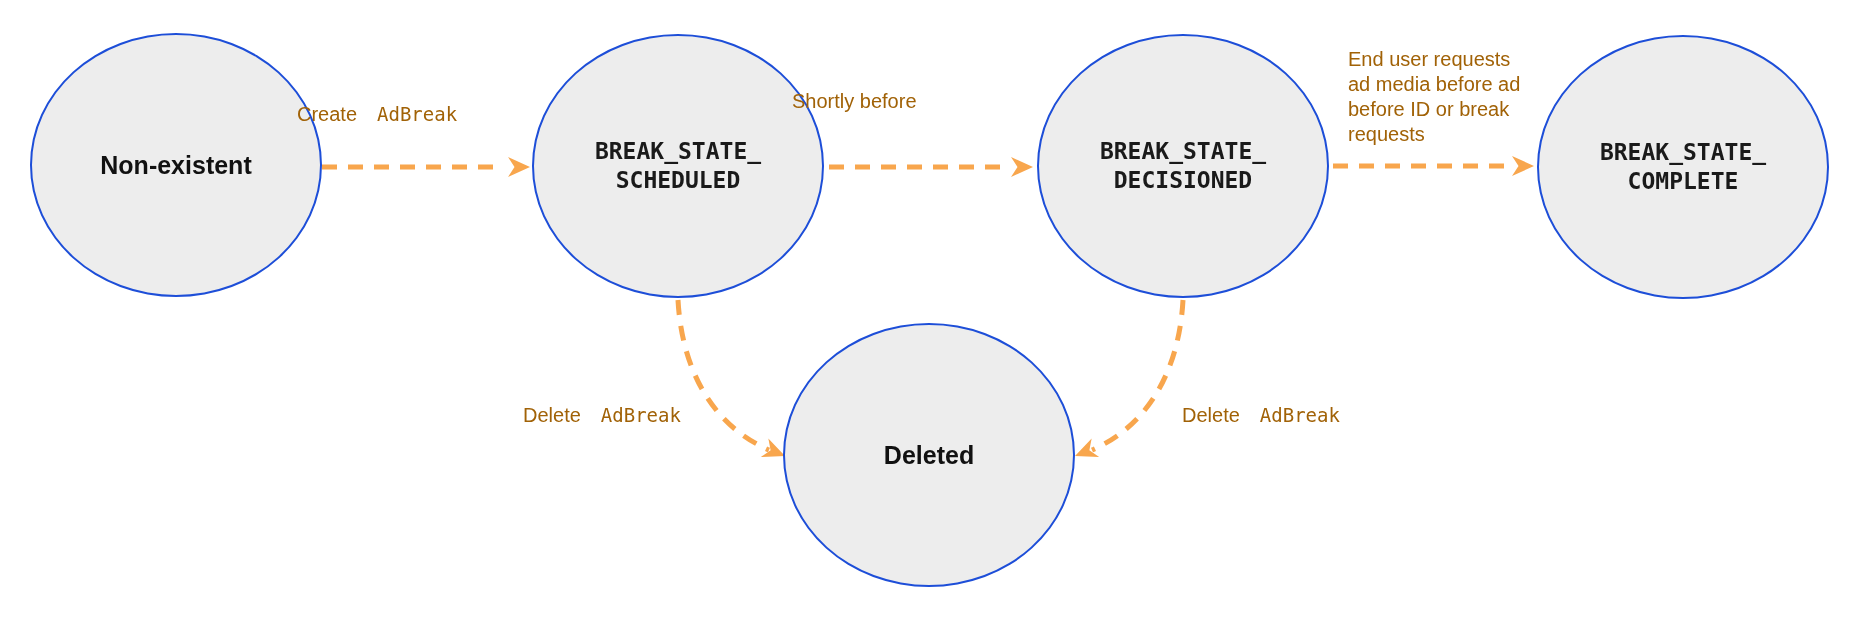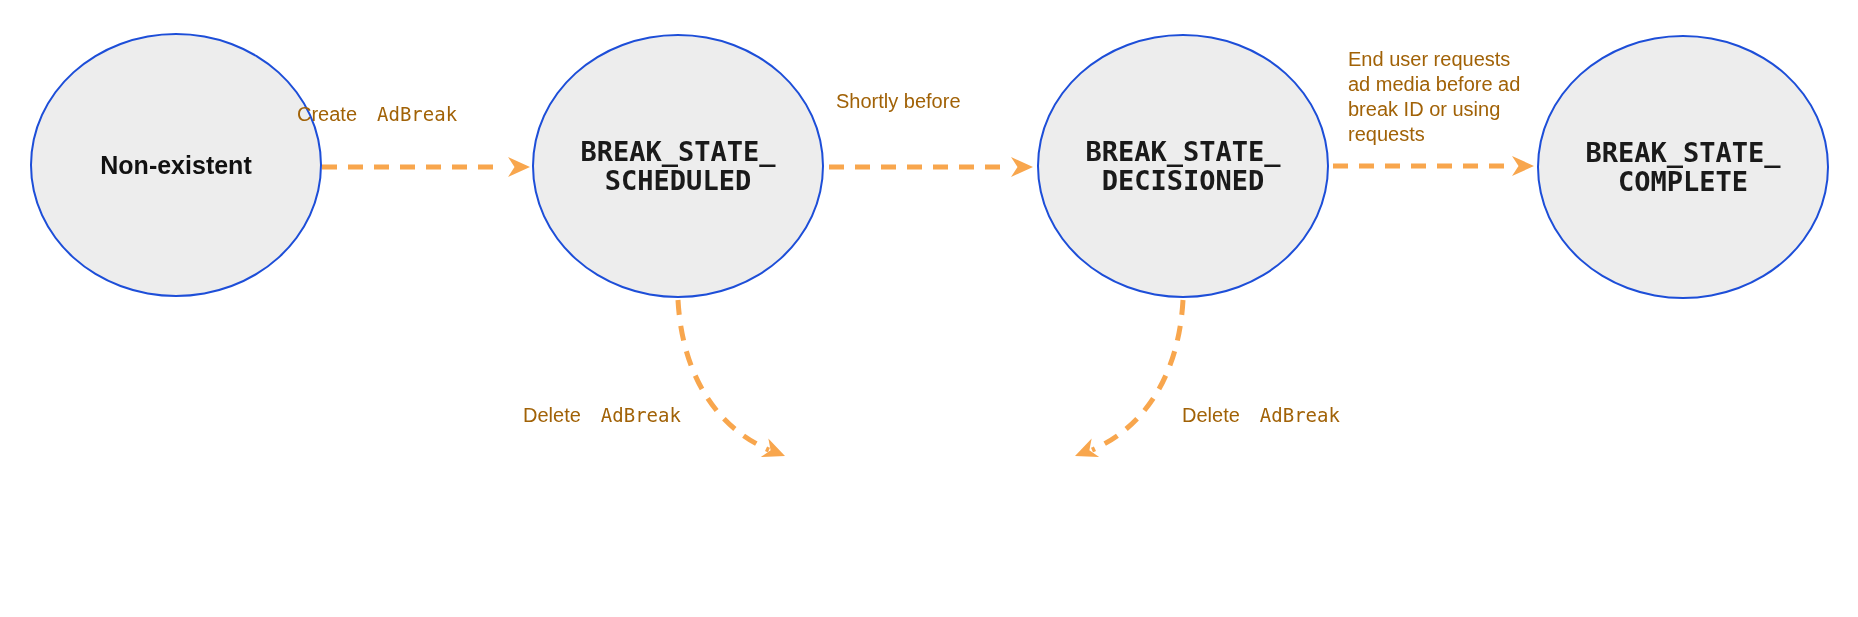--- a/index.html
+++ b/index.html
@@ -34,21 +34,21 @@
     border-radius: 50%;
     display: flex;
     flex-direction: column;
     align-items: center;
     justify-content: center;
     text-align: center;
   }
   .state .code-name {
     font-family: "DejaVu Sans Mono", monospace;
     font-weight: 700;
-    font-size: 27px;
+    font-size: 23px;
     line-height: 29px;
     color: #1a1a1a;
     white-space: nowrap;
   }
   .state .plain-name {
     font-family: "Liberation Sans", sans-serif;
     font-weight: 700;
     font-size: 25px;
     color: #111111;
     white-space: nowrap;
@@ -103,34 +103,37 @@
   <div class="state" style="left:1037px; top:34px;">
     <span class="code-name">BREAK_STATE_</span>
     <span class="code-name">DECISIONED</span>
   </div>
 
   <div class="state" style="left:1537px; top:35px;">
     <span class="code-name">BREAK_STATE_</span>
     <span class="code-name">COMPLETE</span>
   </div>
 
+  <div class="state" style="left:783px; top:323px;">
+    <span class="plain-name">Deleted</span>
+  </div>
 
   <div class="edge-label inline-row" style="left:297px; top:102px;">
     <span>Create</span>
     <span class="code">AdBreak</span>
   </div>
 
-  <div class="edge-label multiline" style="left:836px; top:89px;">
+  <div class="edge-label multiline" style="left:792px; top:89px;">
     <div>Shortly before</div>
   </div>
 
   <div class="edge-label multiline" style="left:1348px; top:47px;">
     <div>End user requests</div>
     <div>ad media before ad</div>
-    <div>break ID or using</div>
+    <div>before ID or break</div>
     <div>requests</div>
   </div>
 
   <div class="edge-label inline-row" style="left:523px; top:403px;">
     <span>Delete</span>
     <span class="code">AdBreak</span>
   </div>
 
   <div class="edge-label inline-row" style="left:1182px; top:403px;">
     <span>Delete</span>

